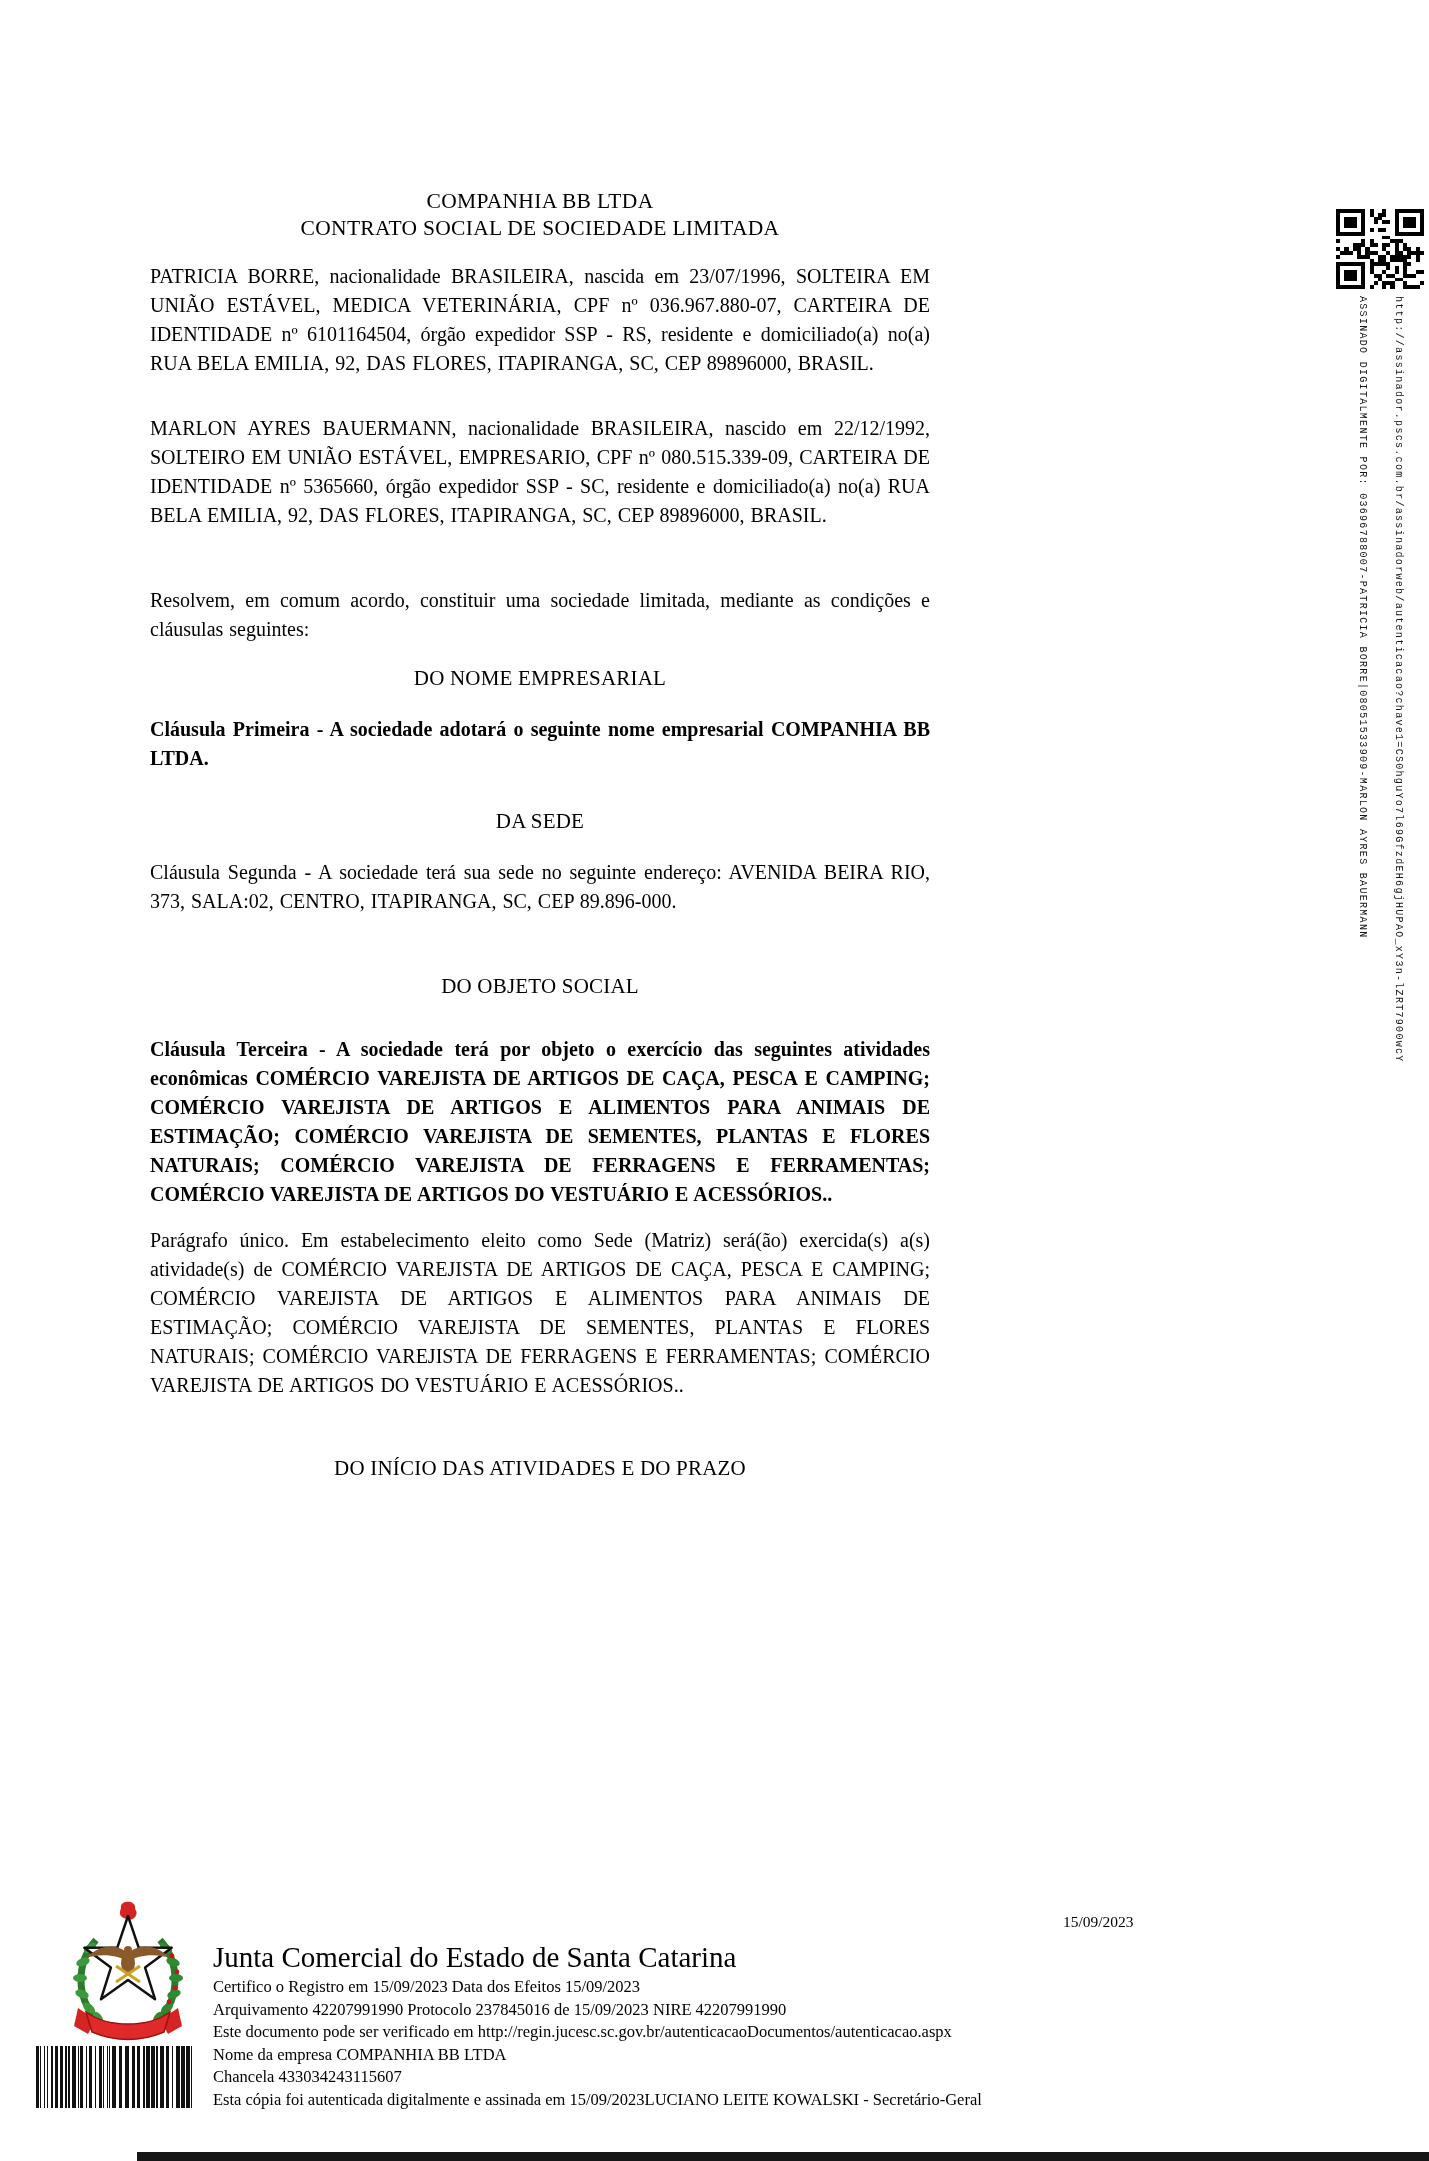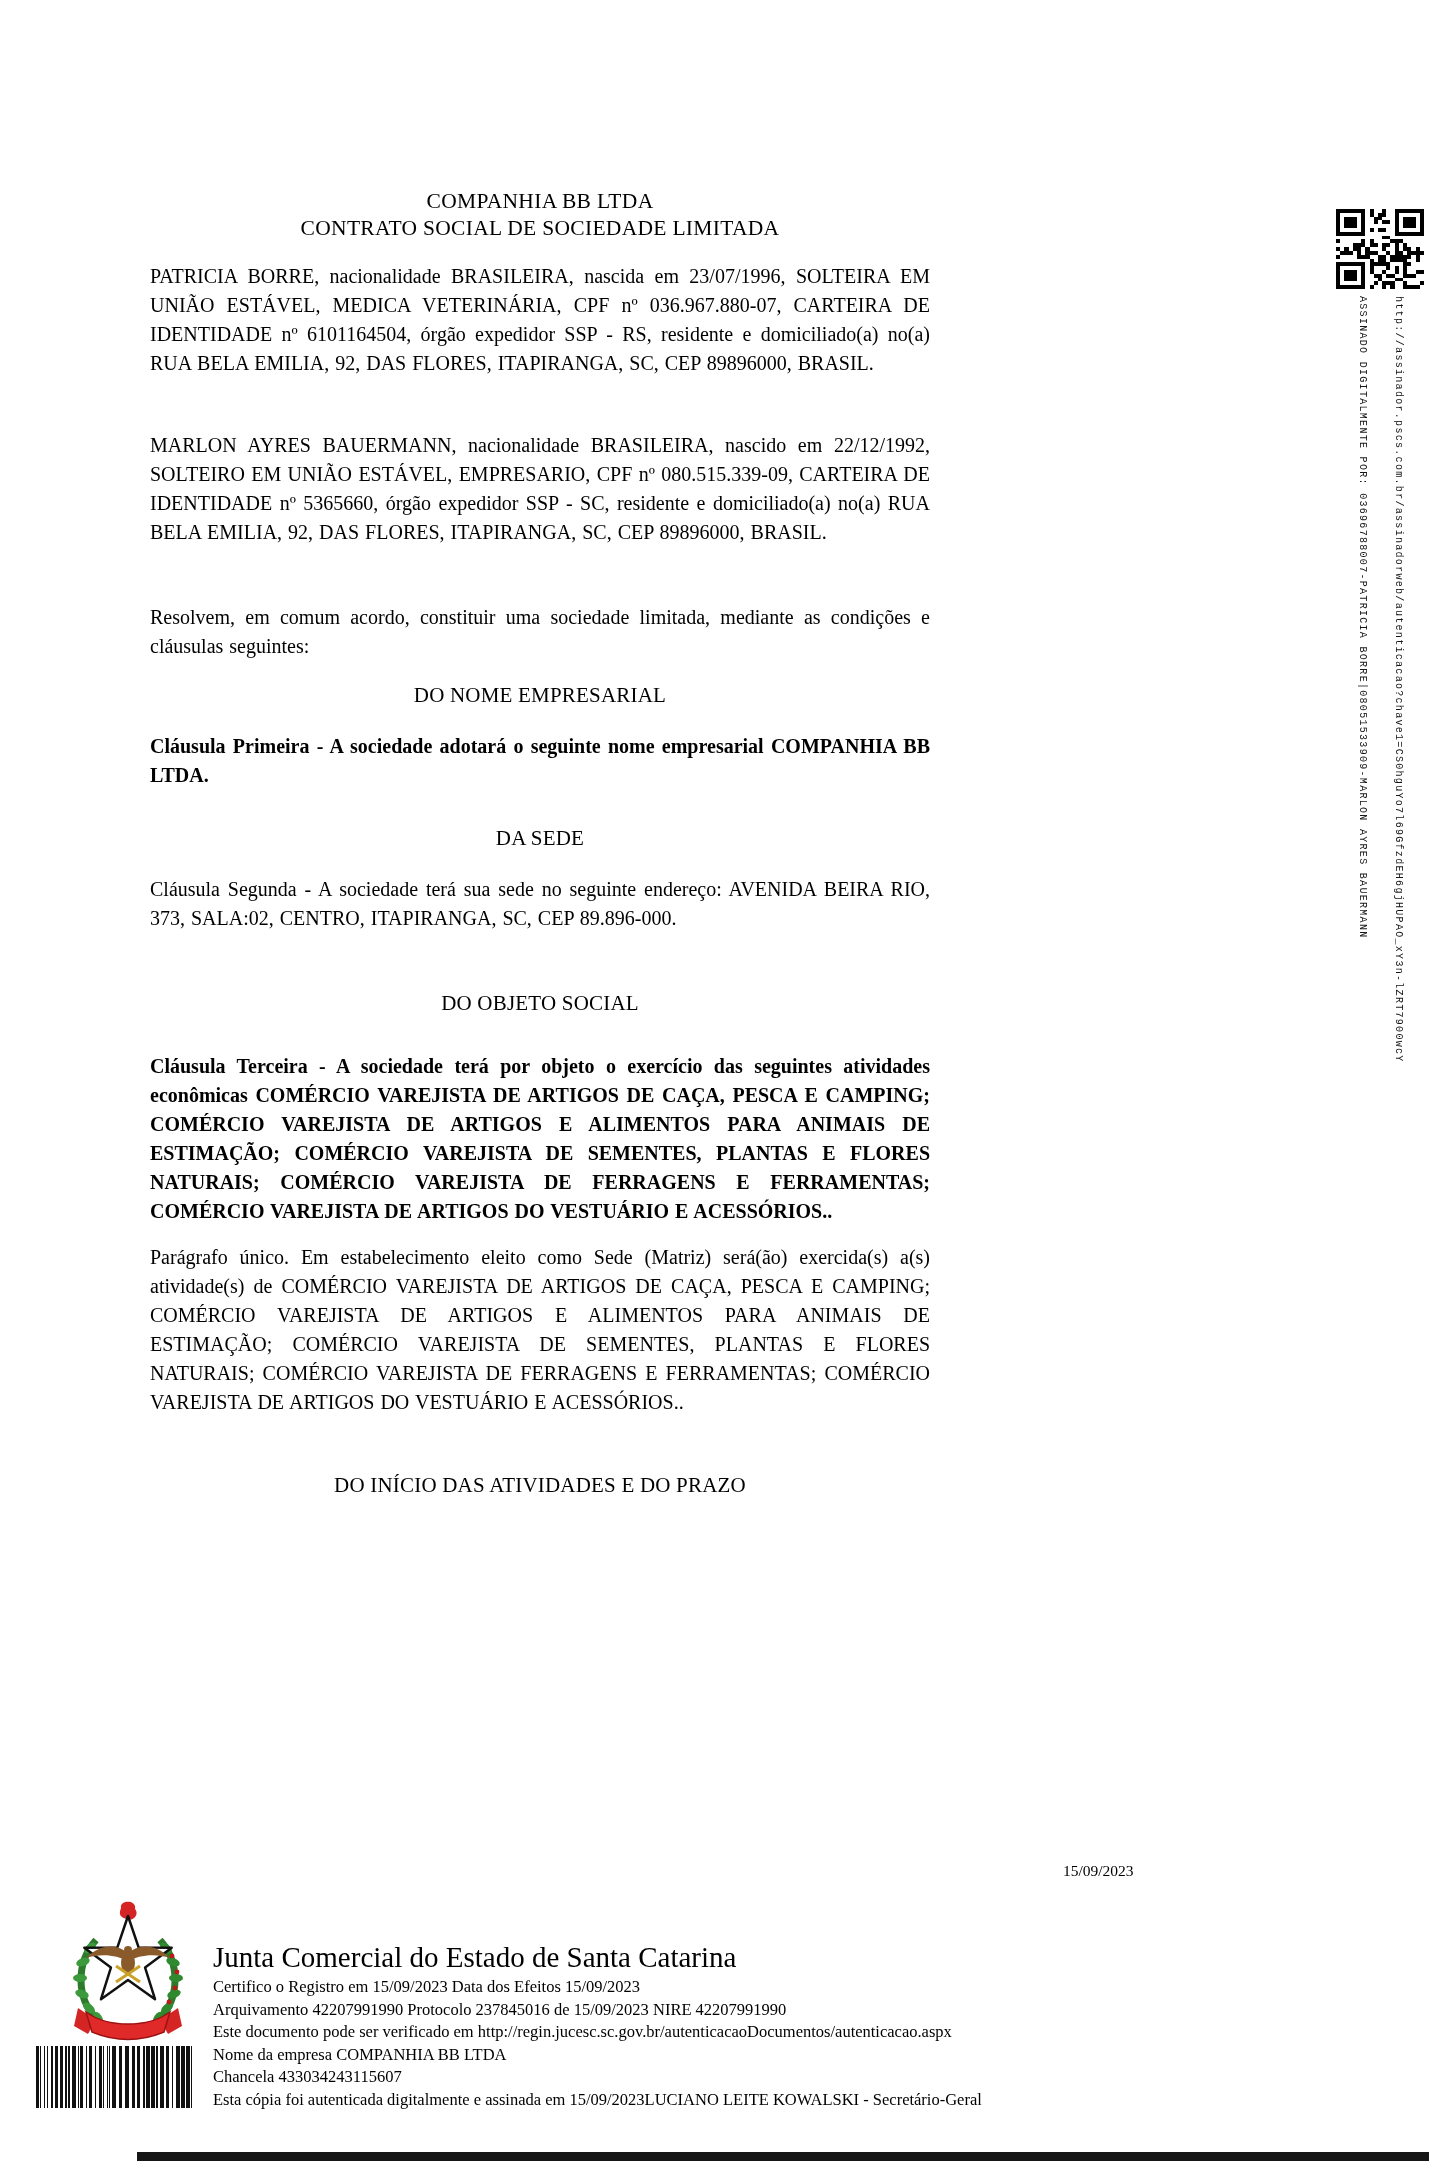--- a/index.html
+++ b/index.html
@@ -6,21 +6,21 @@
   html,body { background:#ffffff; }
   .page {
     position:relative; width:1429px; height:2161px; background:#fff;
     font-family:"Liberation Serif", serif; color:#000; overflow:hidden;
   }
   
   .doc { position:absolute; left:150px; top:188px; width:780px; }
   .doc-title { text-align:center; font-size:21.5px; line-height:27px; letter-spacing:0.3px; }
   .para { font-size:20px; line-height:29px; text-align:justify; word-spacing:1px; }
   .heading { text-align:center; font-weight:normal; font-size:21px; letter-spacing:0.2px; }
-  .mt-p2 { margin-top:53px; }
+  .mt-p2 { margin-top:36px; }
   .mt-resolvem { margin-top:56px; }
   .mt-hnome { margin-top:22px; }
   .mt-cp { margin-top:24px;font-weight:bold; }
   .mt-hsede { margin-top:36px; }
   .mt-cs { margin-top:24px; }
   .mt-hobjeto { margin-top:58px; }
   .mt-ct { margin-top:36px;font-weight:bold; }
   .mt-paragrafo { margin-top:17px; }
   .mt-hinicio { margin-top:56px; }
   
@@ -33,21 +33,21 @@
   #vsig { left:1355px; top:296px; }
   
   .qr { position:absolute; left:1336px; top:209px; width:88px; height:80px; }
   .qr svg { width:100%; height:100%; }
   
   .coat { position:absolute; left:68px; top:1900px; width:120px; height:142px; }
   .barcode { position:absolute; left:36px; top:2046px; width:160px; height:62px; }
   .footer-text { position:absolute; left:213px; top:1944px; width:880px; }
   .footer-org { font-size:29px; line-height:26px; margin-bottom:6px; }
   .footer-line { font-size:16.5px; line-height:22.5px; }
-  .footer-date { position:absolute; left:1063px; top:1862px; font-size:15.5px; }
+  .footer-date { position:absolute; left:1063px; top:1913px; font-size:15.5px; }
   .bottom-bar { position:absolute; left:137px; top:2152px; width:1292px; height:9px; background:#161616; }
 </style>
 </head>
 <body>
 
 <div class="page">
 
   <div class="doc">
     <div class="doc-title">COMPANHIA BB LTDA</div>
     <div class="doc-title">CONTRATO SOCIAL DE SOCIEDADE LIMITADA</div>

